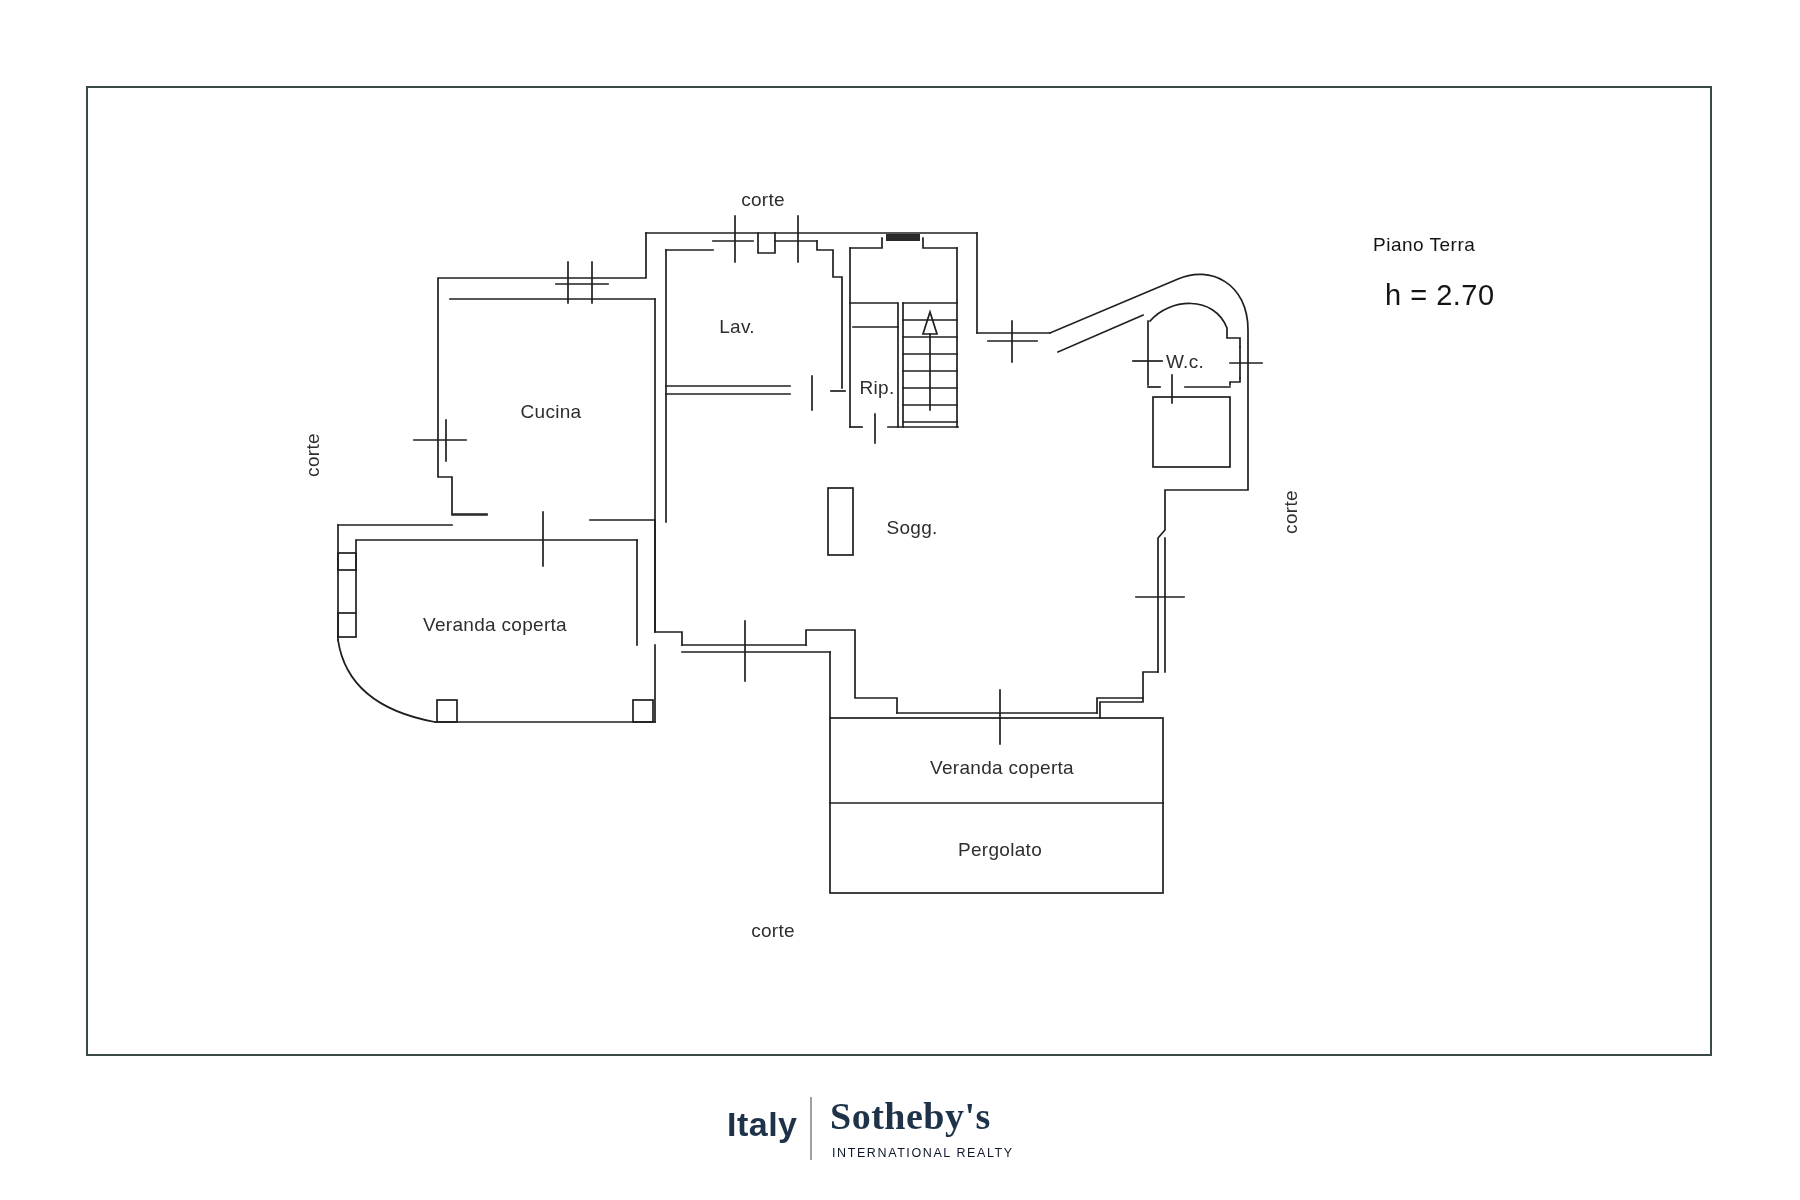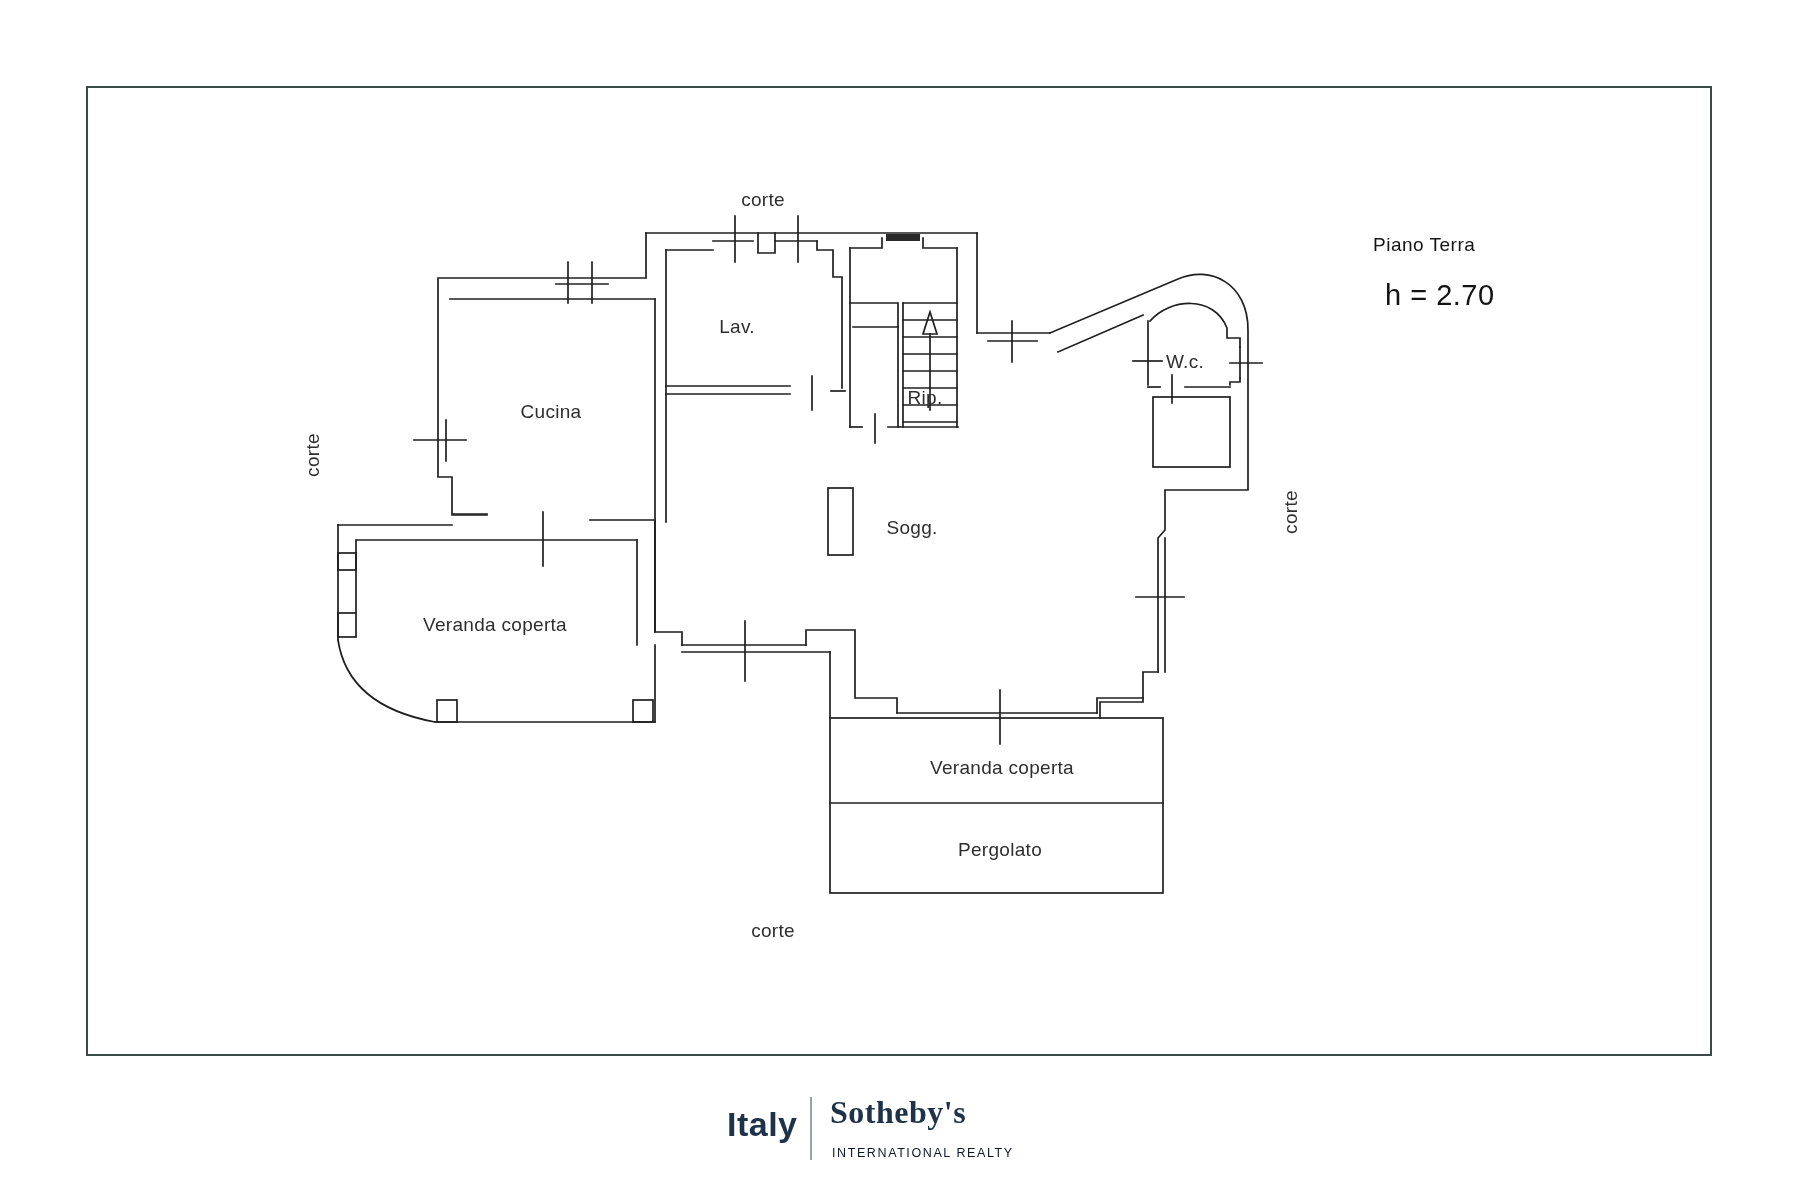--- a/index.html
+++ b/index.html
@@ -6,21 +6,21 @@
   body{width:1800px;height:1200px;font-family:"Liberation Sans",sans-serif;}
   .stage{position:relative;width:1800px;height:1200px;background:#ffffff;overflow:hidden;}
   .frame{position:absolute;left:86px;top:86px;width:1622px;height:966px;border:2px solid #3c4949;}
   svg.plan{position:absolute;left:0;top:0;}
   .lbl{position:absolute;transform:translate(-50%,-50%);font-size:19px;color:#2e2e2e;white-space:nowrap;letter-spacing:.3px;}
   .lbl.rot{transform:translate(-50%,-50%) rotate(-90deg);}
   .title-l1{position:absolute;left:1373px;top:234px;font-size:19px;color:#141414;letter-spacing:.5px;}
   .title-l2{position:absolute;left:1373px;top:279px;font-size:29px;color:#141414;letter-spacing:.5px;margin-left:12px;}
   .logo-country{position:absolute;left:727px;top:1105px;font-size:34px;font-weight:700;letter-spacing:.5px;}
   .logo-divider{position:absolute;left:810px;top:1097px;width:2px;height:63px;}
-  .logo-brand{position:absolute;left:830px;top:1094px;font-family:"Liberation Serif",serif;font-weight:700;font-size:32px;letter-spacing:.5px;}
+  .logo-brand{position:absolute;left:830px;top:1094px;font-family:"Liberation Serif",serif;font-weight:700;font-size:38px;letter-spacing:.5px;}
   .logo-tagline{position:absolute;left:832px;top:1146px;font-size:12.5px;font-weight:400;letter-spacing:1.6px;}
 </style>
 </head>
 <body>
 
 <div class="stage">
 
   <div class="frame"></div>
 
   <svg class="plan" width="1800" height="1200" viewBox="0 0 1800 1200">
@@ -133,21 +133,21 @@
     </g>
 
     <rect x="886" y="234" width="34" height="7" fill="#2a2a2a" stroke="none"></rect>
   </svg>
 
   <div class="title-l1">Piano Terra</div>
   <div class="title-l2">h = 2.70</div>
 
   <div class="lbl" style="left:551px;top:412px;">Cucina</div>
   <div class="lbl" style="left:737px;top:327px;">Lav.</div>
-  <div class="lbl" style="left:877px;top:398px;margin-left:48px;">Rip.</div>
+  <div class="lbl" style="left:877px;top:388px;">Rip.</div>
   <div class="lbl" style="left:912px;top:528px;">Sogg.</div>
   <div class="lbl" style="left:1185px;top:362px;">W.c.</div>
   <div class="lbl" style="left:495px;top:625px;">Veranda coperta</div>
   <div class="lbl" style="left:1002px;top:768px;">Veranda coperta</div>
   <div class="lbl" style="left:1000px;top:850px;">Pergolato</div>
 
   <div class="lbl" style="left:763px;top:200px;">corte</div>
   <div class="lbl rot" style="left:313px;top:455px;">corte</div>
   <div class="lbl rot" style="left:1291px;top:512px;">corte</div>
   <div class="lbl" style="left:773px;top:931px;">corte</div>

